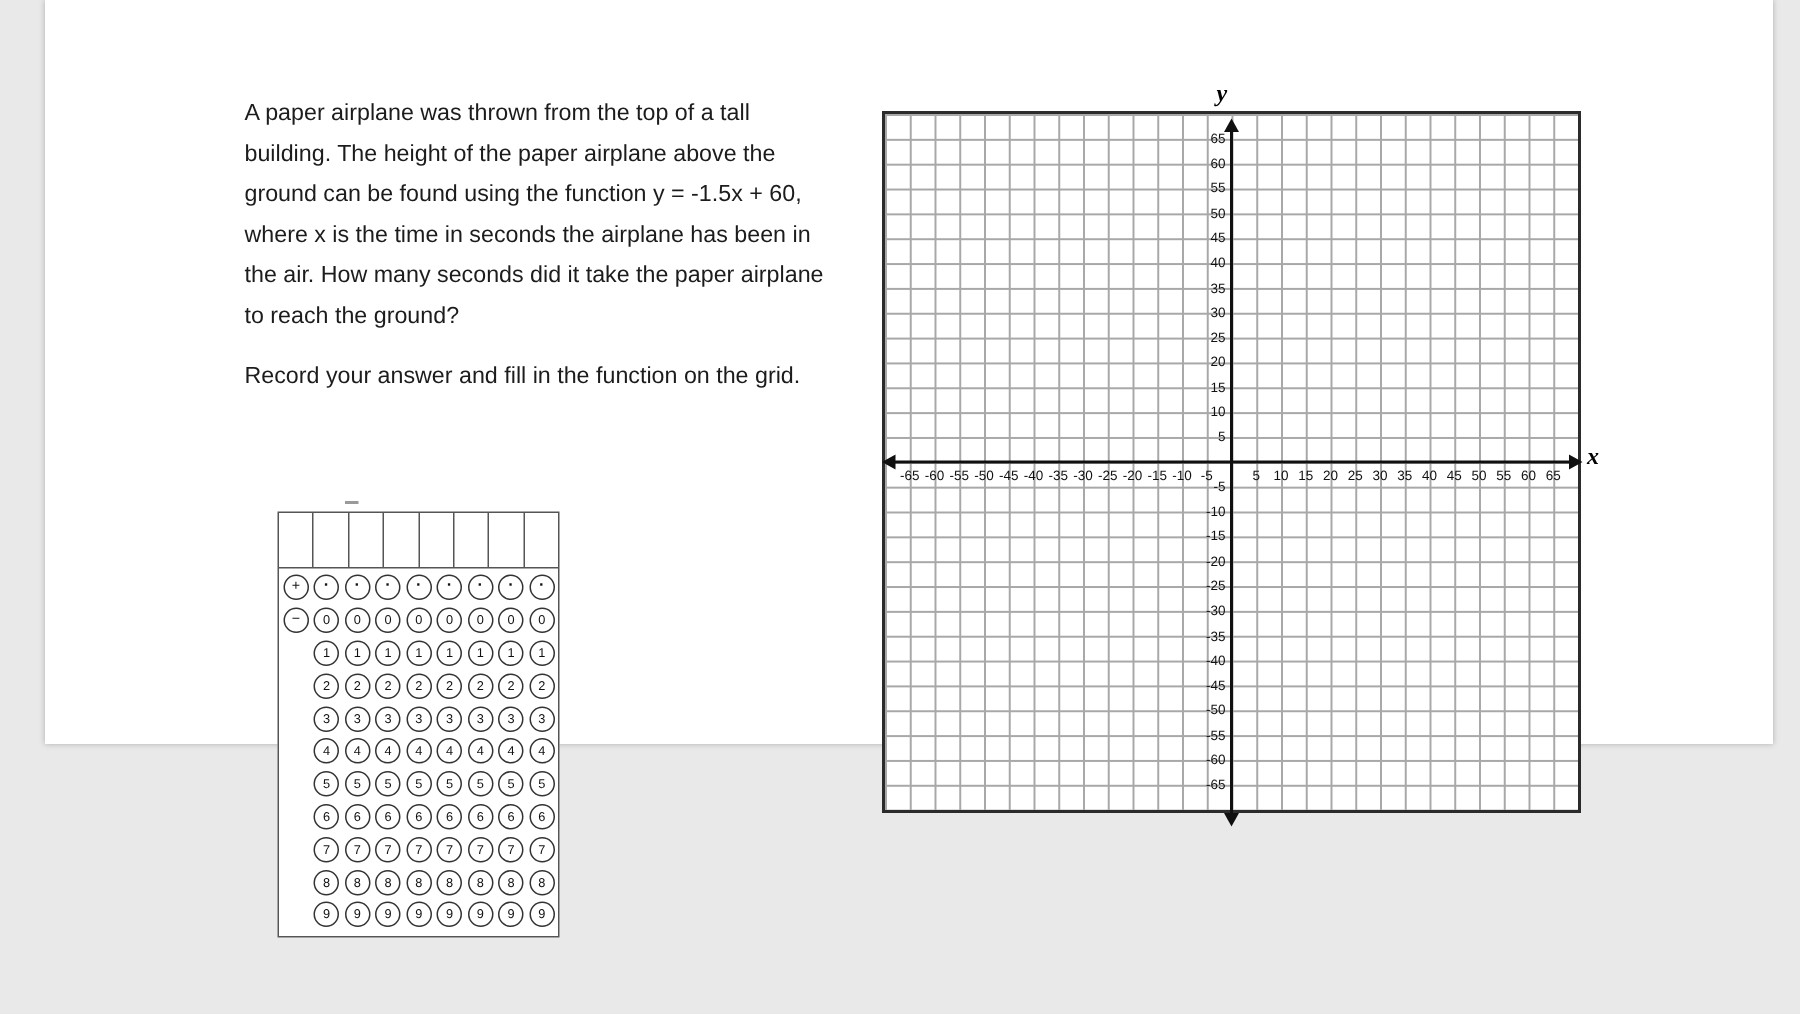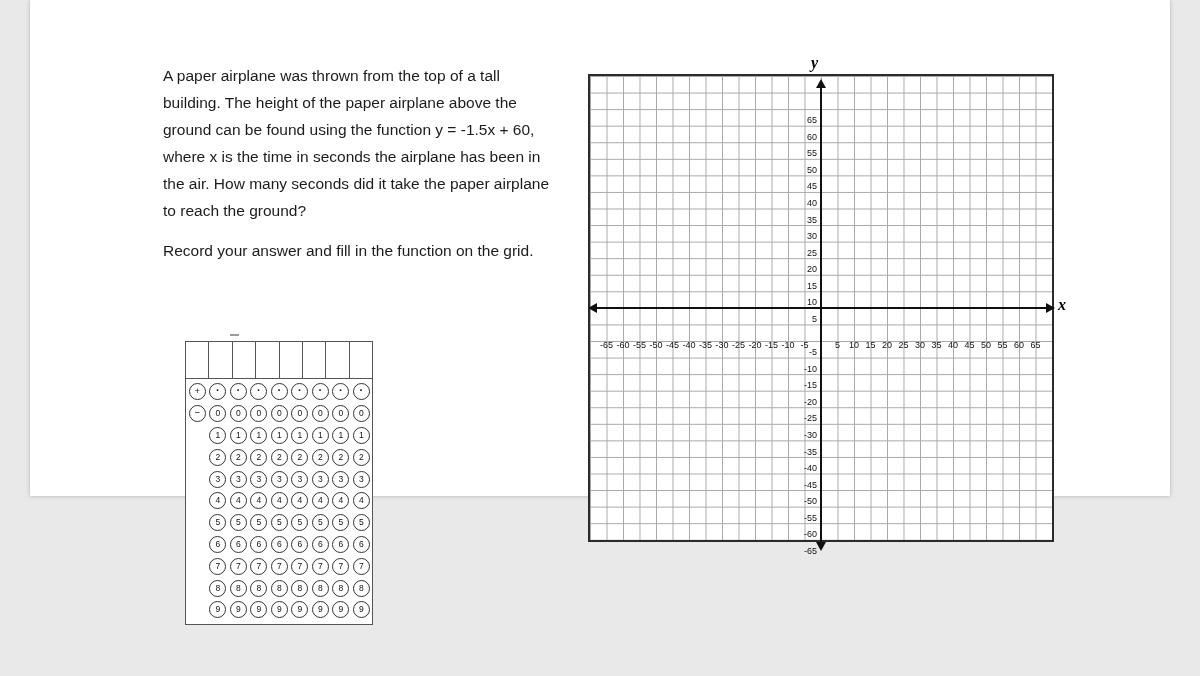--- a/index.html
+++ b/index.html
@@ -6,21 +6,21 @@
   html,body { margin:0; padding:0; }
   body {
     width:1200px; height:676px;
     background:#e9e9e9;
     font-family:"Liberation Sans", sans-serif;
     position:relative; overflow:hidden;
     color:#1c1c1c;
   }
   .page {
     position:absolute; left:30px; top:0; width:1140px; height:496px;
-    background:#ffffff; box-shadow:0 0 4px rgba(0,0,0,.25);
+    background:#ffffff; box-shadow:0 0 4px rgba(0,0,0,.25);padding-left:12px;
   }
 
   
   .problem {
     position:absolute; left:133px; top:62px; width:396px;
     font-size:15.5px; line-height:27px;
   }
   .problem p { margin:0 0 13px 0; }
 
   
@@ -54,21 +54,21 @@
   }
   .y-axis-line { position:absolute; left:230px; top:9px; width:2px; height:463px; background:#101010; }
   .x-axis-line { position:absolute; left:1px; top:231px; width:460px; height:2px; background:#101010; }
   .arrow { position:absolute; width:0; height:0; }
   .arrow-up    { left:226px; top:3px;   border-left:5px solid transparent; border-right:5px solid transparent; border-bottom:9px solid #101010; }
   .arrow-down  { left:226px; top:466px; border-left:5px solid transparent; border-right:5px solid transparent; border-top:9px solid #101010; }
   .arrow-left  { left:-2px;  top:227px; border-top:5px solid transparent; border-bottom:5px solid transparent; border-right:9px solid #101010; }
   .arrow-right { left:456px; top:227px; border-top:5px solid transparent; border-bottom:5px solid transparent; border-left:9px solid #101010; }
   .tick {
     position:absolute; font-size:9px; line-height:11px; color:#111;
-    font-family:"Liberation Sans", sans-serif; white-space:nowrap;margin-top:28px;
+    font-family:"Liberation Sans", sans-serif; white-space:nowrap;
   }
   .tick-y { text-align:right; }
   .tick-x { transform:translateX(-50%); }
   .axis-title {
     position:absolute; font-family:"Liberation Serif", serif;
     font-style:italic; font-weight:bold; font-size:16px; color:#000;
   }
   .axis-title-y { left:221px; top:-22px; }
   .axis-title-x { left:468px; top:220px; }
 </style>

